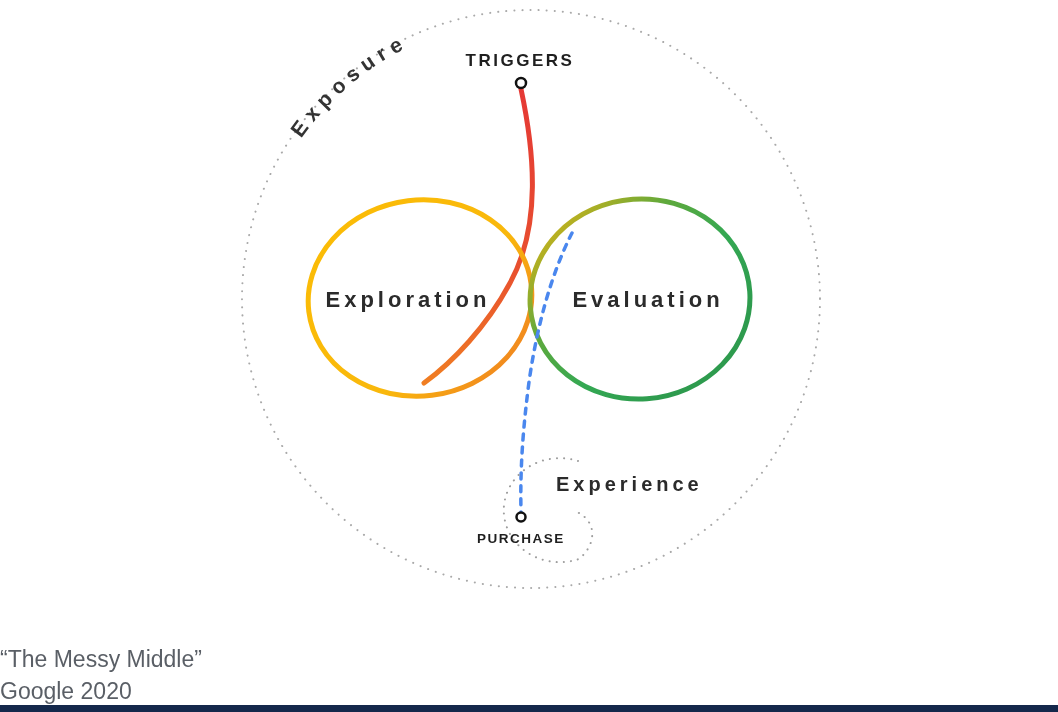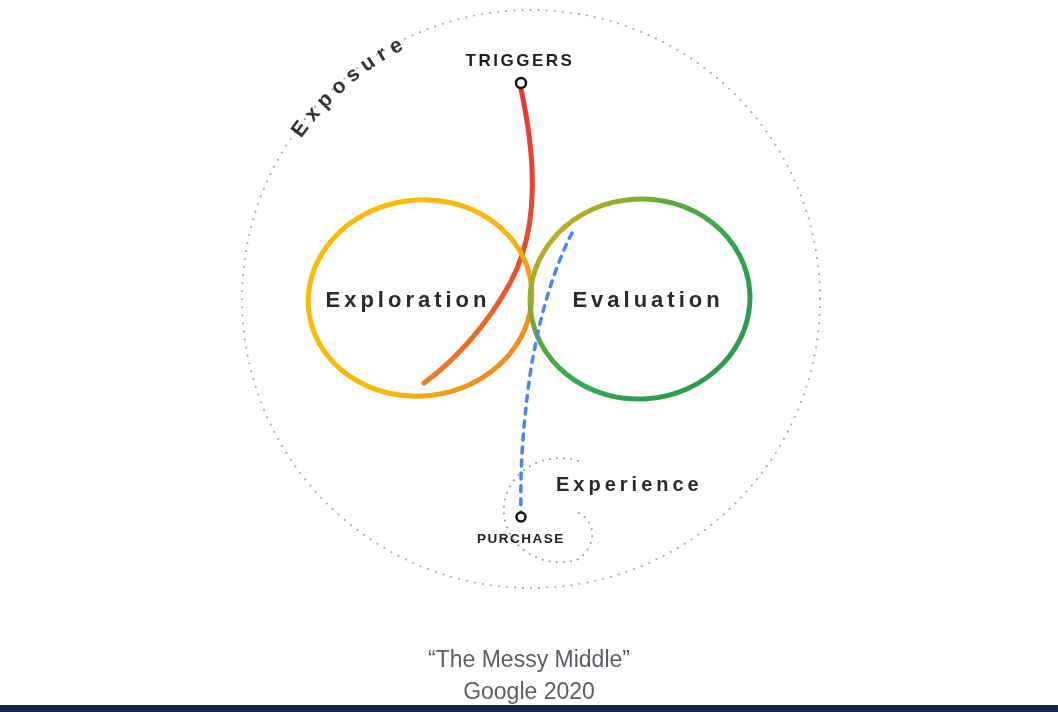--- a/index.html
+++ b/index.html
@@ -38,21 +38,21 @@
     font-family: "Liberation Sans", sans-serif;
     font-size: 21px;
     font-weight: bold;
     letter-spacing: 6px;
     fill: #333333;
   }
   .caption {
     position: absolute;
     left: 0;
     width: 1058px;
-    text-align: center;
+    text-align: left;
     color: #5a5f66;
     font-size: 23px;
     line-height: 30px;
   }
   .caption-line1 { top: 644px; }
   .caption-line2 { top: 676px; }
   .footer-bar {
     position: absolute;
     left: 0;
     bottom: 0;

